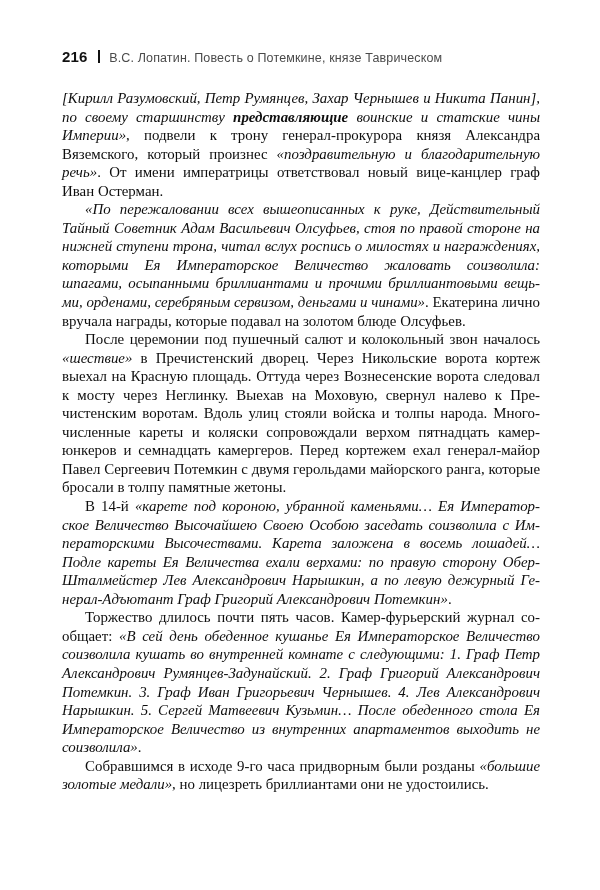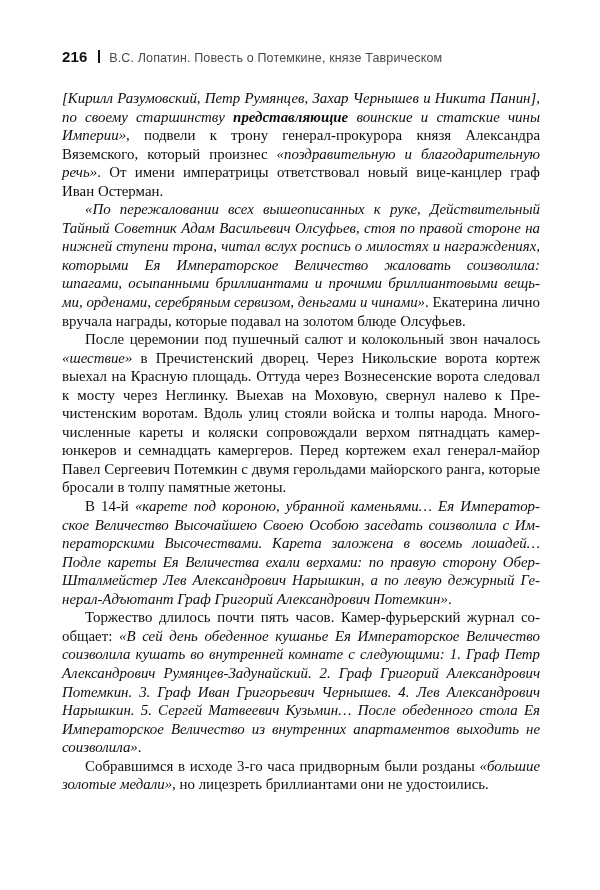--- a/index.html
+++ b/index.html
@@ -82,16 +82,16 @@
     <span class="head-rule"></span>
     <span class="head-title">В.С. Лопатин. Повесть о Потемкине, князе Таврическом</span>
   </div>
 
   <div class="body-text">
       <p class="noindent"><span class="it">[Кирилл Разумовский, Петр Румянцев, Захар Чернышев и Никита Па­нин], по своему старшинству </span><span class="bi">представляющие</span><span class="it"> воинские и статские чины Империи»</span><span>, подвели к трону генерал-прокурора князя Александра Вяземского, который произнес </span><span class="it">«поздравительную и благодарительную речь»</span><span>. От имени императрицы ответствовал новый вице-канцлер граф Иван Остерман.</span></p>
       <p><span class="it">«По пережаловании всех вышеописанных к руке, Действительный Тайный Советник Адам Васильевич Олсуфьев, стоя по правой стороне на нижней ступени трона, читал вслух роспись о милостях и награжде­ниях, которыми Ея Императорское Величество жаловать соизволила: шпагами, осыпанными бриллиантами и прочими бриллиантовыми вещь­ми, орденами, серебряным сервизом, деньгами и чинами»</span><span>. Екатерина лично вручала награды, которые подавал на золотом блюде Олсуфьев.</span></p>
       <p><span>После церемонии под пушечный салют и колокольный звон началось </span><span class="it">«шествие»</span><span> в Пречистенский дворец. Через Никольские ворота кортеж выехал на Красную площадь. Оттуда через Вознесенские ворота следо­вал к мосту через Неглинку. Выехав на Моховую, свернул налево к Пре­чистенским воротам. Вдоль улиц стояли войска и толпы народа. Много­численные кареты и коляски сопровождали верхом пятнадцать камер­юнкеров и семнадцать камергеров. Перед кортежем ехал генерал-майор Павел Сергеевич Потемкин с двумя герольдами майорского ранга, кото­рые бросали в толпу памятные жетоны.</span></p>
       <p><span>В 14-й </span><span class="it">«карете под короною, убранной каменьями… Ея Император­ское Величество Высочайшею Своею Особою заседать соизволила с Им­ператорскими Высочествами. Карета заложена в восемь лошадей… Подле кареты Ея Величества ехали верхами: по правую сторону Обер-Шталмейстер Лев Александрович Нарышкин, а по левую дежурный Ге­нерал-Адъютант Граф Григорий Александрович Потемкин»</span><span>.</span></p>
       <p><span>Торжество длилось почти пять часов. Камер-фурьерский журнал со­общает: </span><span class="it">«В сей день обеденное кушанье Ея Императорское Величество соизволила кушать во внутренней комнате с следующими: 1. Граф Петр Александрович Румянцев-Задунайский. 2. Граф Григорий Алек­сандрович Потемкин. 3. Граф Иван Григорьевич Чернышев. 4. Лев Алек­сандрович Нарышкин. 5. Сергей Матвеевич Кузьмин… После обеденно­го стола Ея Императорское Величество из внутренних апартаментов выходить не соизволила»</span><span>.</span></p>
-      <p><span>Собравшимся в исходе 3-го часа придворным были розданы </span><span class="it">«боль­шие золотые медали»</span><span>, но лицезреть бриллиантами они не удостоились.</span></p>
+      <p><span>Собравшимся в исходе 9-го часа придворным были розданы </span><span class="it">«боль­шие золотые медали»</span><span>, но лицезреть бриллиантами они не удостоились.</span></p>
     </div>
 
 </div>
 
 </body></html>

